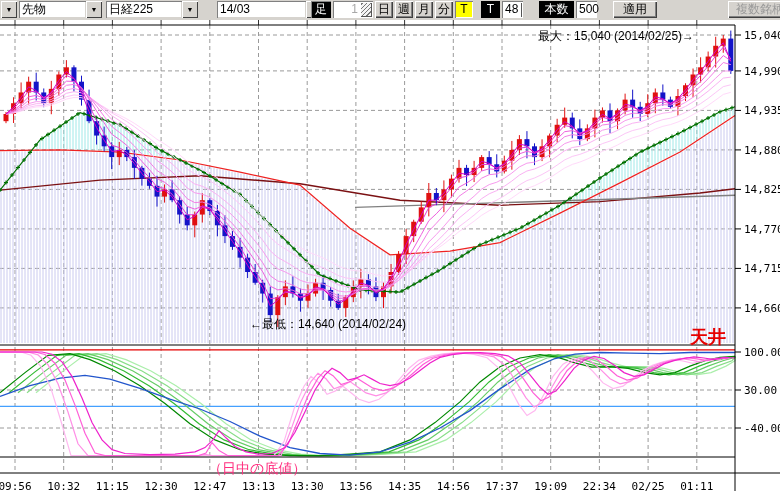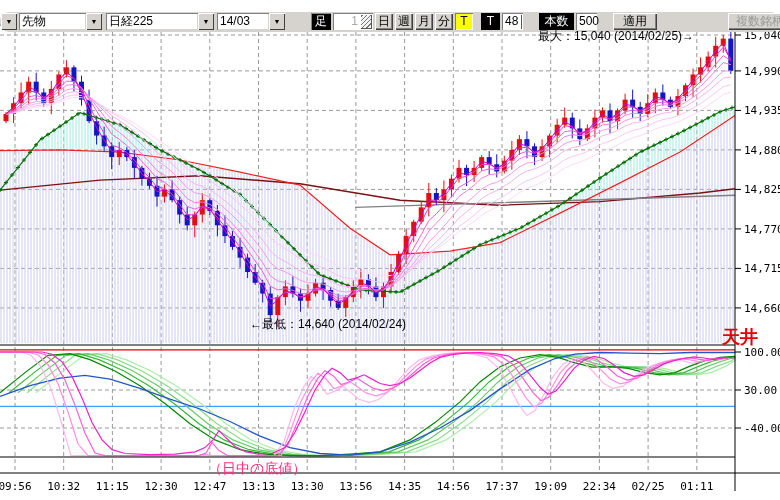--- a/index.html
+++ b/index.html
@@ -1,19 +1,19 @@
 <!DOCTYPE html>
 <html><head>
 <meta charset="utf-8">
 <style>
   html,body{margin:0;padding:0;background:#fff;}
   .app{position:relative;width:780px;height:500px;background:#fff;overflow:hidden;
        font-family:"Liberation Sans",sans-serif;}
   
-  .toolbar{position:absolute;left:0;top:12px;width:780px;height:20px;background:#d6d3ce;z-index:5;border-radius:9px;}
+  .toolbar{position:absolute;left:0;top:0;width:780px;height:20px;background:#d6d3ce;z-index:5;}
   .tb{position:absolute;top:1px;height:17px;box-sizing:border-box;font-size:12px;line-height:15px;}
   .raised{background:#d6d3ce;box-shadow:inset 1px 1px 0 #ffffff,inset -1px -1px 0 #404040,inset -2px -2px 0 #808080;}
   .btn{display:flex;align-items:center;justify-content:center;color:#000;cursor:pointer;padding:0;}
   .btn.black{background:#000;color:#fff;box-shadow:inset 1px 1px 0 #888,inset -1px -1px 0 #000;}
   .btn.yellow{background:#ffff00;box-shadow:inset 1px 1px 0 #808080,inset -1px -1px 0 #fff;}
   .btn.disabled{color:#999;}
   .combo{display:flex;}
   .combo .field{background:#fff;box-shadow:inset 1px 1px 0 #808080,inset -1px -1px 0 #d6d3ce;
      flex:1;padding:1px 2px 0 3px;white-space:nowrap;overflow:hidden;color:#000;}
   .combo .dd{width:16px;background:#d6d3ce;box-shadow:inset 1px 1px 0 #ffffff,inset -1px -1px 0 #404040;
@@ -22,42 +22,42 @@
   .spin .val{flex:1;padding:1px 1px 0 3px;color:#000;text-align:right;}
   .spin .val.dim{color:#a8a8a8;}
   .spin .grip{width:12px;margin:1px;background:repeating-linear-gradient(135deg,#f4f4f4 0 2px,#777 2px 3px);
      box-shadow:inset 1px 1px 0 #fff,inset -1px -1px 0 #555;}
   .blacklabel{background:#000;color:#fff;display:flex;align-items:center;justify-content:center;}
   
   .ann{position:absolute;z-index:6;white-space:nowrap;color:#000;
        font-family:"Liberation Sans","DejaVu Sans",sans-serif;}
   .ann-max{left:538px;top:28px;font-size:12px;}
   .ann-min{left:250px;top:316px;font-size:12px;}
-  .ann-ceiling{left:690px;top:325px;font-size:18px;font-weight:bold;color:#e60000;margin-left:32px;}
+  .ann-ceiling{left:690px;top:325px;font-size:18px;font-weight:bold;color:#e60000;}
   .ann-bottom{left:208px;top:460px;font-size:14px;font-weight:normal;color:#ff2d7e;}
   svg#chart{position:absolute;left:0;top:0;z-index:2;}
 </style>
 </head>
 <body>
 
 <div class="app">
 
   <div class="toolbar">
     <div class="tb combo" style="left:1px;width:16px">
       <span class="dd" style="width:16px">▼</span>
     </div>
     <div class="tb combo" style="left:19px;width:83px">
       <span class="field">先物</span>
       <span class="dd">▼</span>
     </div>
-    <div class="tb combo" style="left:106px;width:108px">
+    <div class="tb combo" style="left:106px;width:92px">
       <span class="field">日経225</span>
       <span class="dd">▼</span>
     </div>
-    <div class="tb combo" style="left:217px;width:68px">
+    <div class="tb combo" style="left:217px;width:105px">
       <span class="field">14/03</span>
       <span class="dd">▼</span>
     </div>
     <div class="tb btn black" style="left:311px;width:20px">足</div>
     <div class="tb spin" style="left:333px;width:40px">
       <span class="val dim">1</span>
       <span class="grip"></span>
     </div>
     <div class="tb btn raised" style="left:375px;width:18px">日</div>
     <div class="tb btn raised" style="left:395px;width:18px">週</div>

